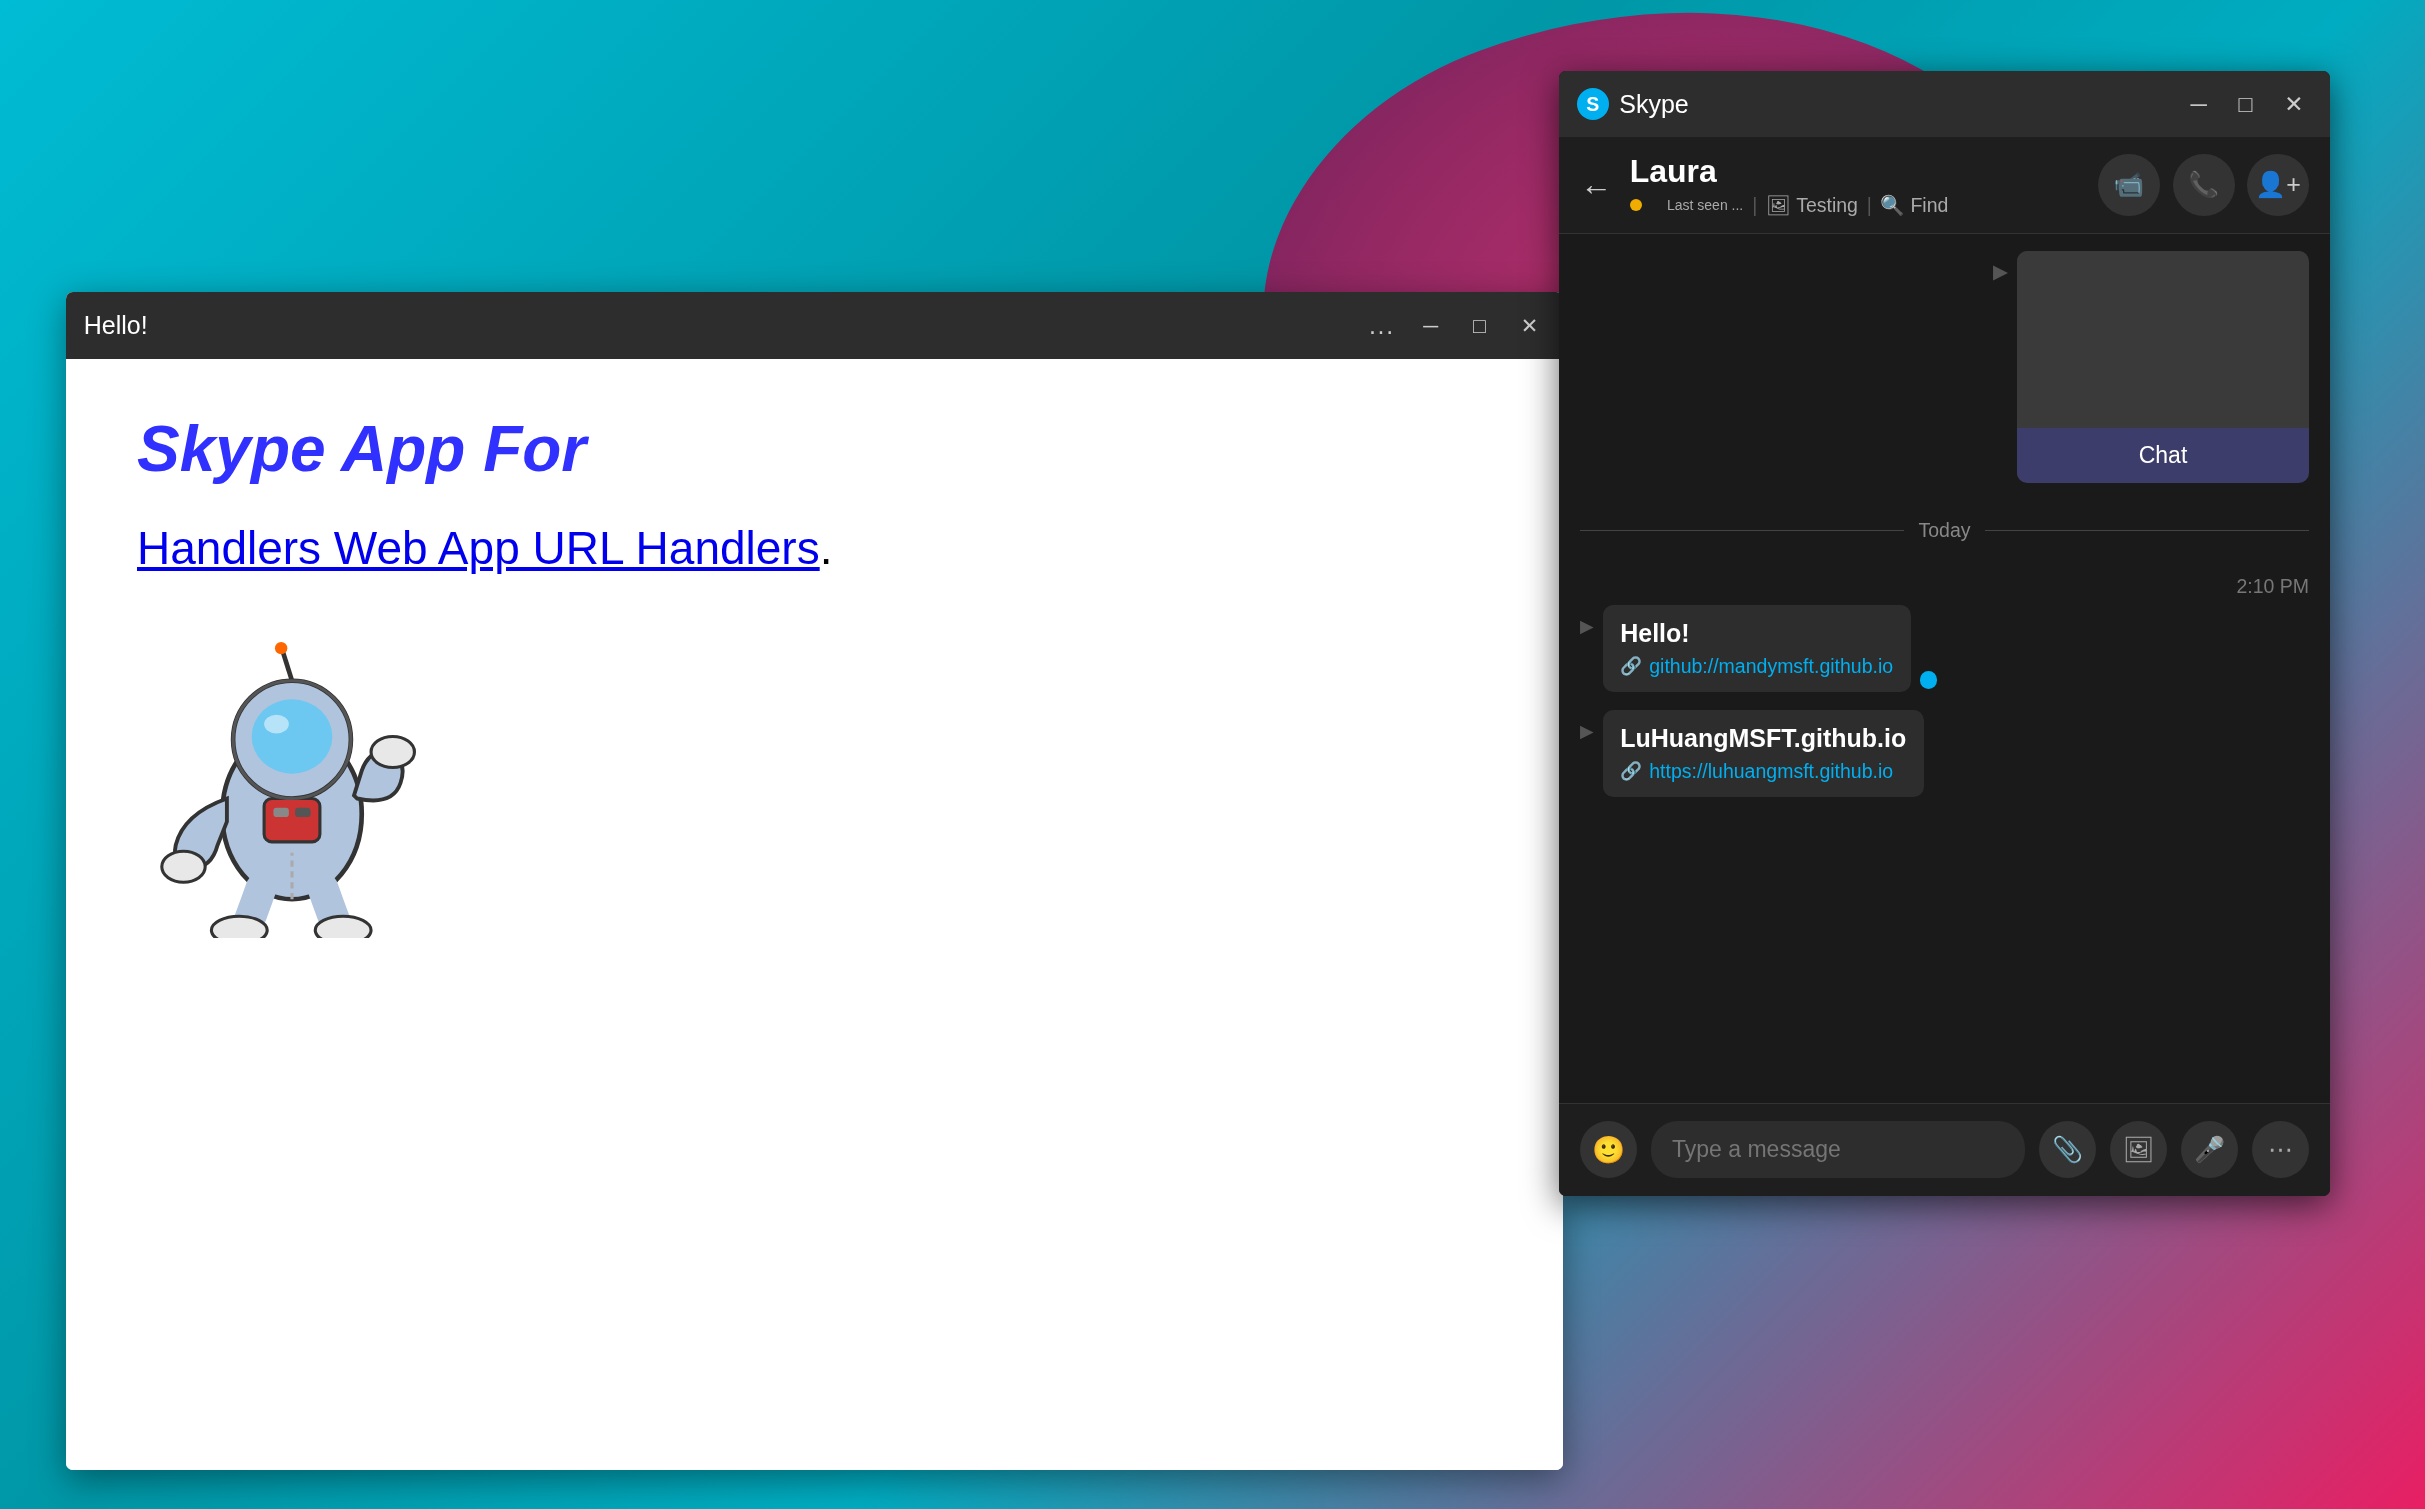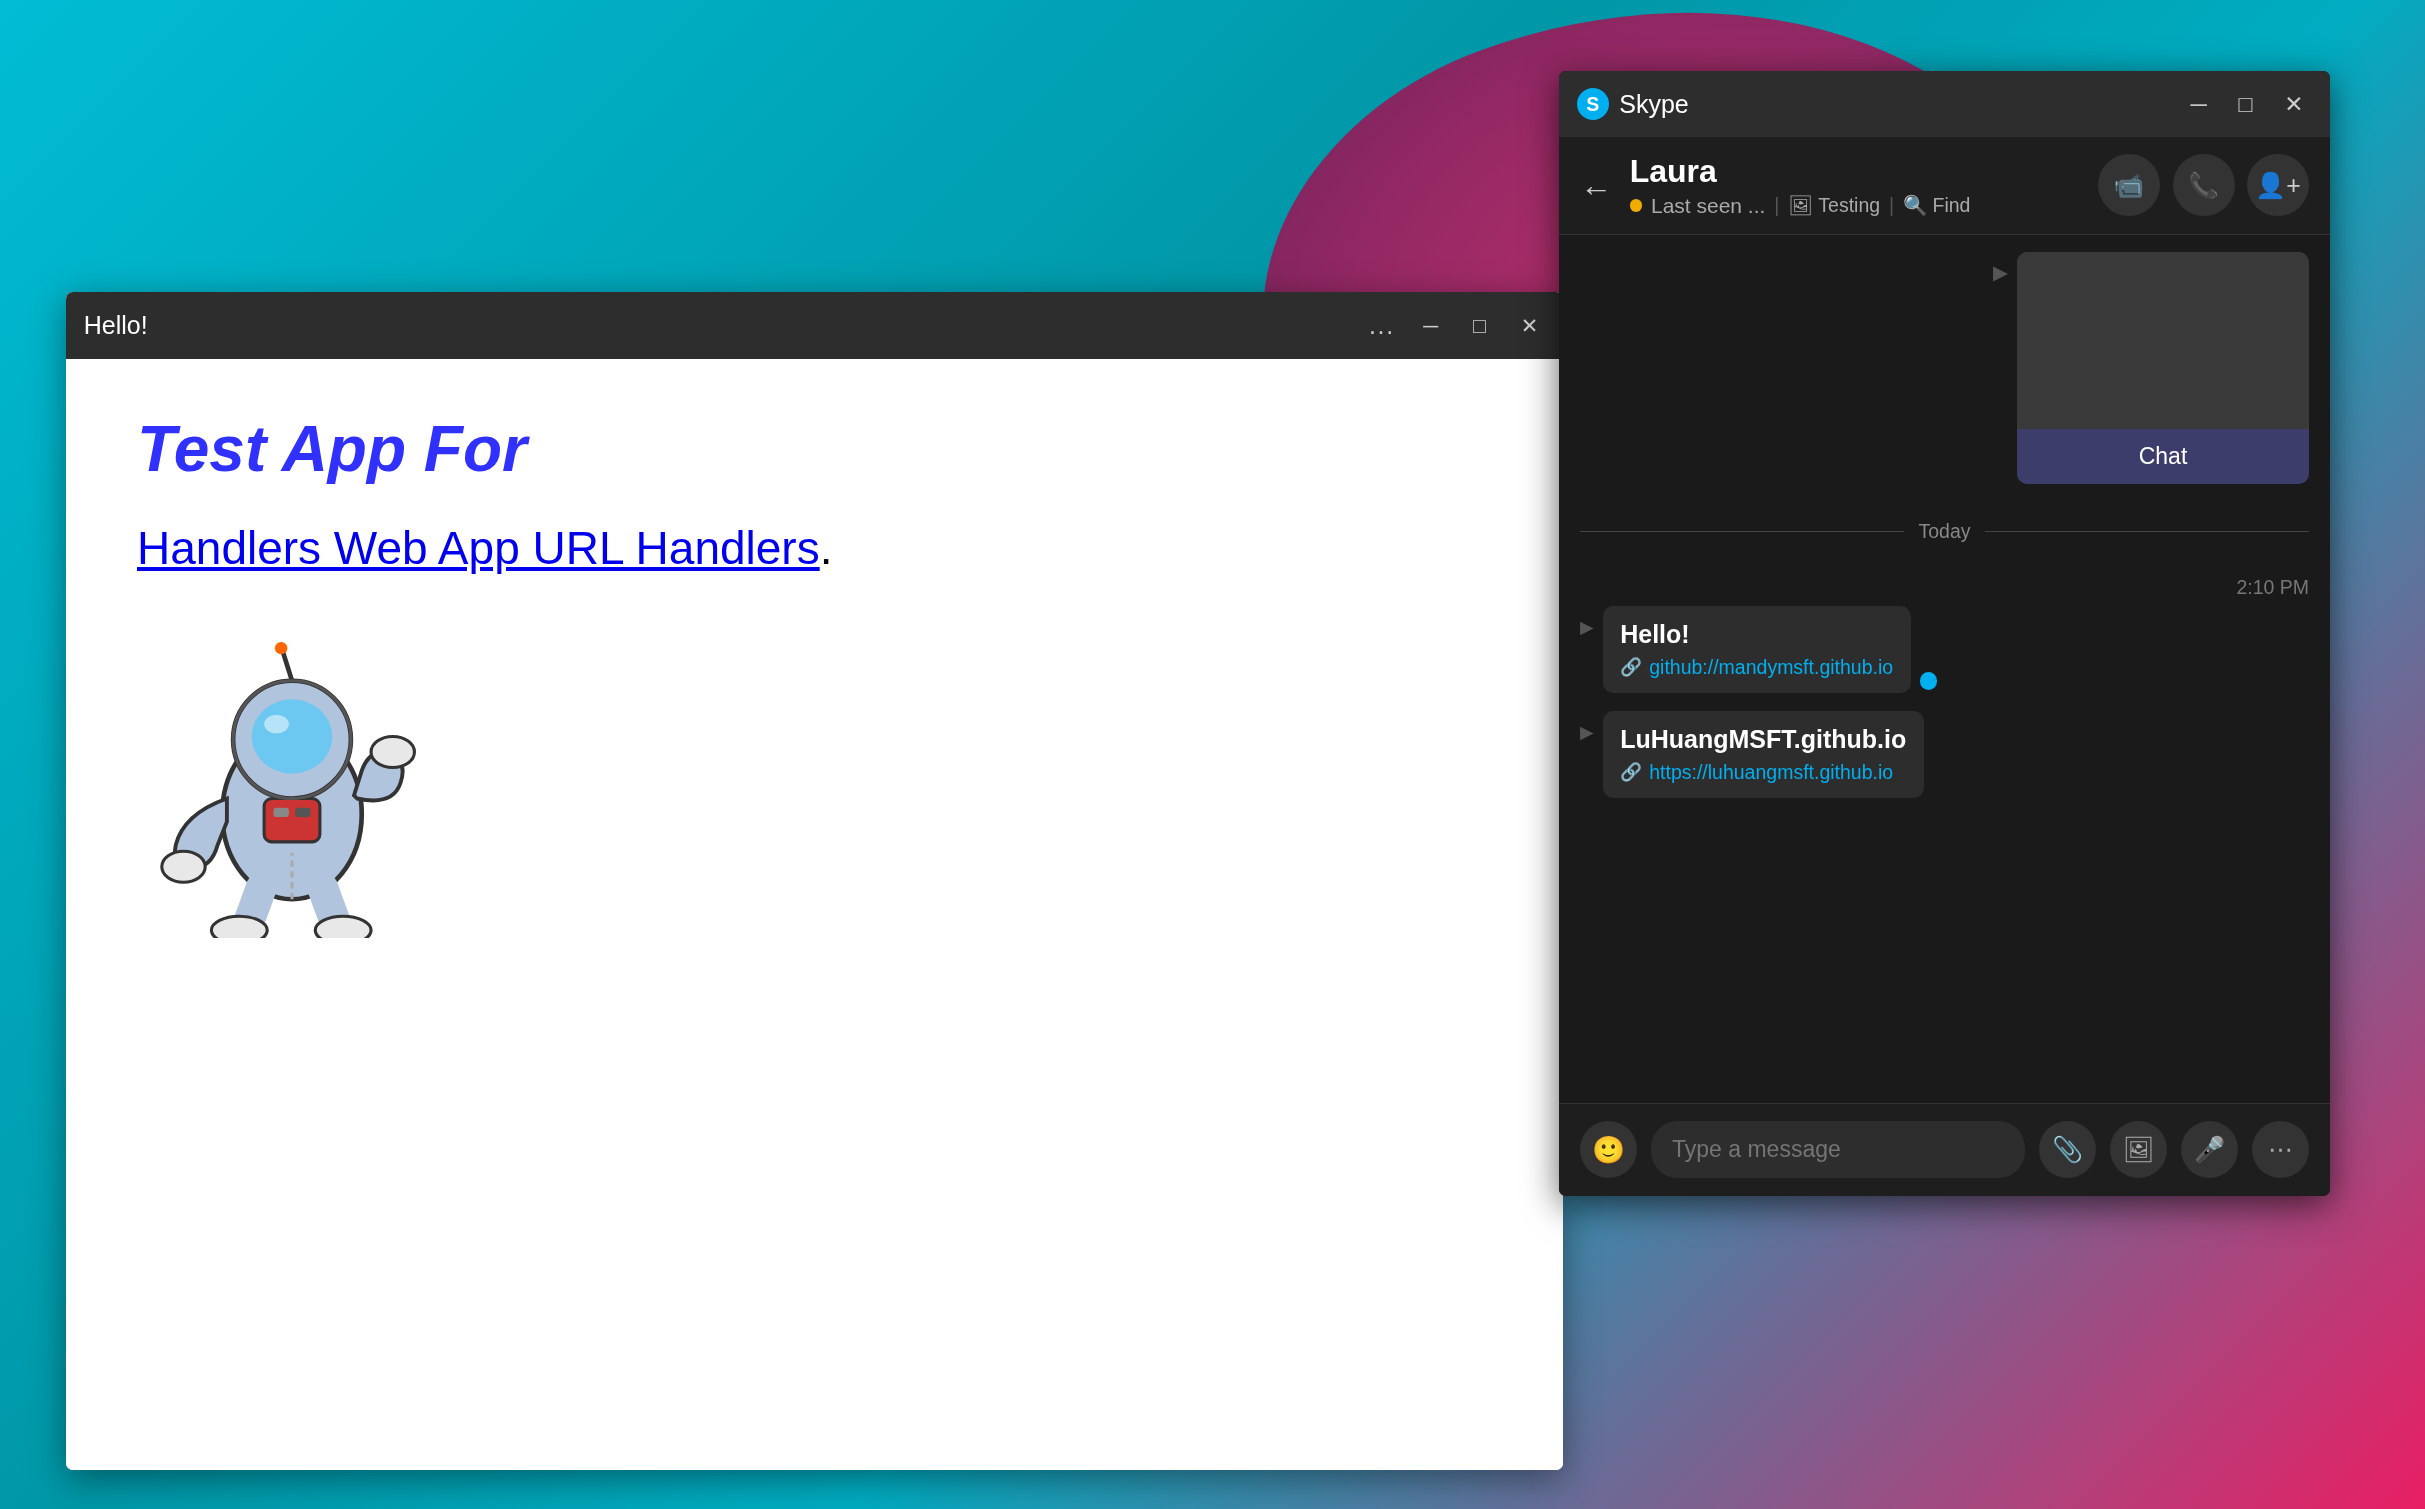--- a/index.html
+++ b/index.html
@@ -211,21 +211,22 @@
 
     .status-dot {
       width: 12.4px;
       height: 12.4px;
       background: #f0ad00;
       border-radius: 50%;
     }
 
     .status-text {
       color: #aaaaaa;
-      font-size: 21px;
+      font-size: 14px;
+      margin-left: 16px;
     }
 
     .status-separator {
       color: #555;
       font-size: 19.5px;
     }
 
     .status-gallery {
       display: flex;
       align-items: center;
@@ -452,21 +453,21 @@
   <div class="hello-titlebar">
     <span class="hello-title">Hello!</span>
     <div class="hello-titlebar-controls">
       <span class="titlebar-dots">...</span>
       <button class="titlebar-btn">─</button>
       <button class="titlebar-btn">□</button>
       <button class="titlebar-btn close">✕</button>
     </div>
   </div>
   <div class="hello-content">
-    <div class="hello-heading">Test App For</div>
+    <div class="hello-heading">Skype App For</div>
     <div>
       <a class="hello-link">Handlers Web App URL Handlers</a><span class="hello-link-period">.</span>
     </div>
     <div class="astronaut-container">
       
       <svg class="astronaut-svg" viewBox="0 0 200 200" xmlns="http://www.w3.org/2000/svg">
 
         <ellipse cx="100" cy="120" rx="45" ry="55" fill="#b0c4de" stroke="#333" stroke-width="3"></ellipse>
 
         <circle cx="100" cy="72" r="38" fill="#b0c4de" stroke="#333" stroke-width="3"></circle>

